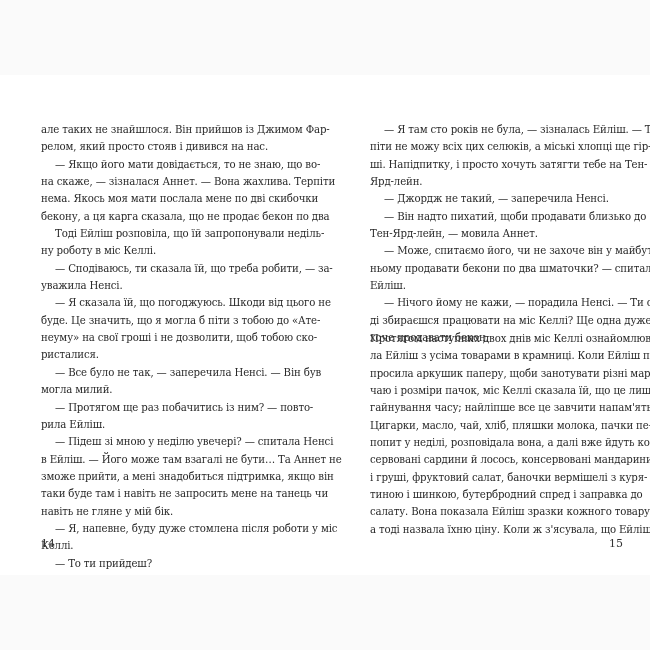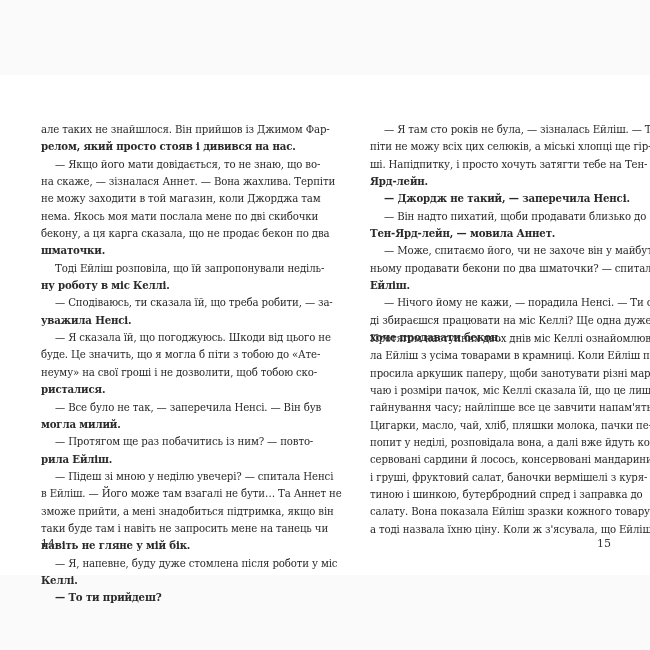--- a/index.html
+++ b/index.html
@@ -59,52 +59,49 @@
     }
     .line {
       display: block;
       white-space: nowrap;
       text-align: justify;
       text-align-last: justify;
       height: 17.35px;
     }
     .line.last {
       text-align-last: left;
-      font-weight: bold;
     }
     .line.indent {
       padding-left: 14px;
     }
     .page-number {
       position: absolute;
       top: 462px;
       font-size: 11px;
       color: #333;
     }
     .page-left .page-number {
       left: 41px;
     }
     .page-right .page-number {
-      left: 272px;
+      left: 284px;
     }
   </style>
 </head>
 <body>
 
 <div class="spread">
   <div class="page page-left">
     <div class="text-block" id="left-text">
         <span class="line">але таких не знайшлося. Він прийшов із Джимом Фар-</span>
         <span class="line last">релом, який просто стояв і дивився на нас.</span>
         <span class="line indent">— Якщо його мати довідається, то не знаю, що во-</span>
         <span class="line">на скаже, — зізналася Аннет. — Вона жахлива. Терпіти</span>
-        <span class="line">не можу заходити в той магазин, коли Джорджа там</span>
         <span class="line">нема. Якось моя мати послала мене по дві скибочки</span>
         <span class="line">бекону, а ця карга сказала, що не продає бекон по два</span>
-        <span class="line last">шматочки.</span>
         <span class="line indent">Тоді Ейліш розповіла, що їй запропонували неділь-</span>
         <span class="line last">ну роботу в міс Келлі.</span>
         <span class="line indent">— Сподіваюсь, ти сказала їй, що треба робити, — за-</span>
         <span class="line last">уважила Ненсі.</span>
         <span class="line indent">— Я сказала їй, що погоджуюсь. Шкоди від цього не</span>
         <span class="line">буде. Це значить, що я могла б піти з тобою до «Ате-</span>
         <span class="line">неуму» на свої гроші і не дозволити, щоб тобою ско-</span>
         <span class="line last">ристалися.</span>
         <span class="line indent">— Все було не так, — заперечила Ненсі. — Він був</span>
         <span class="line last">могла милий.</span>

